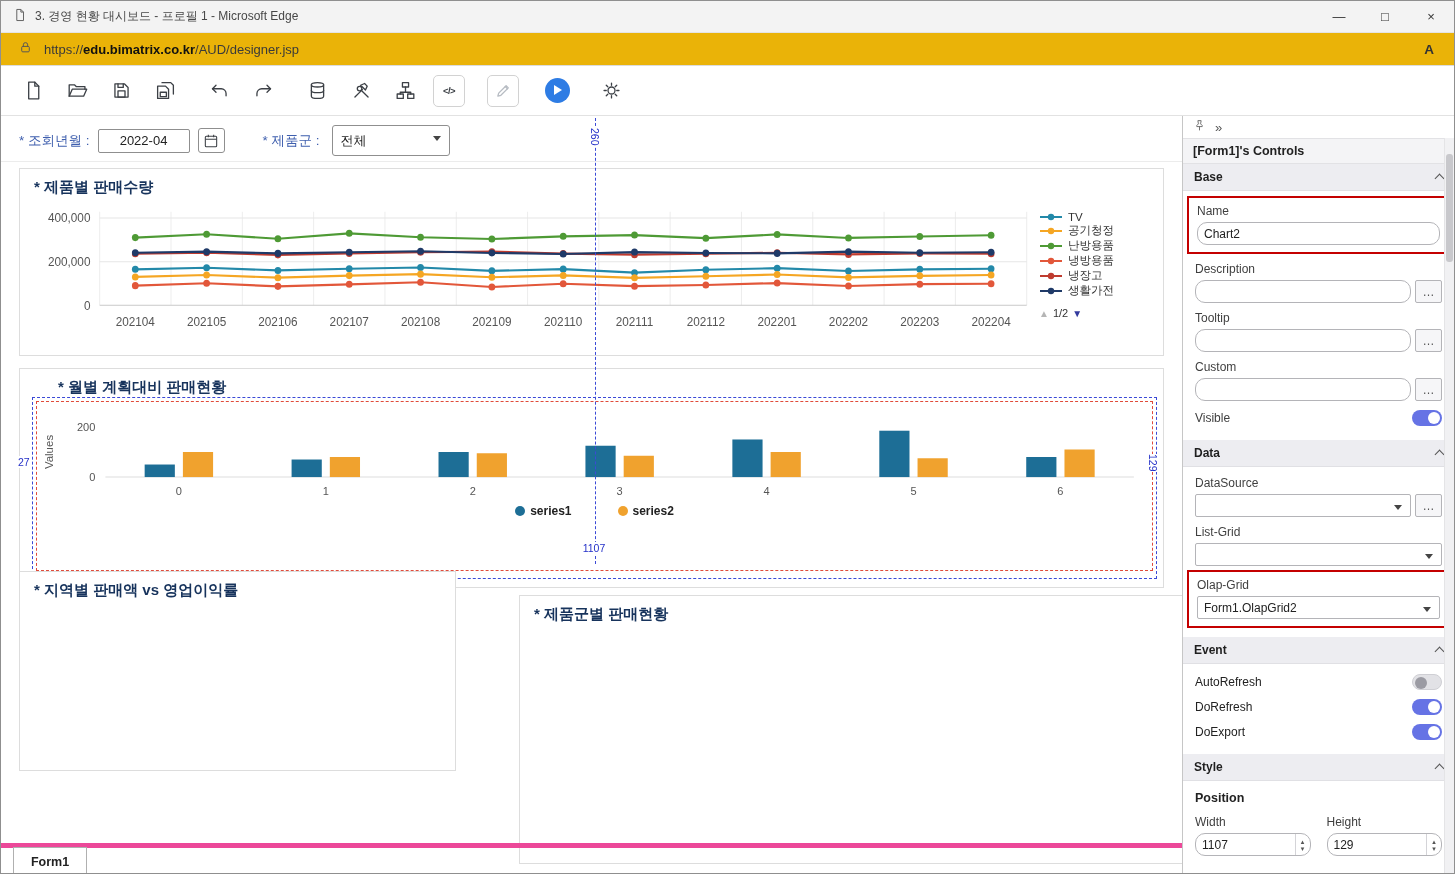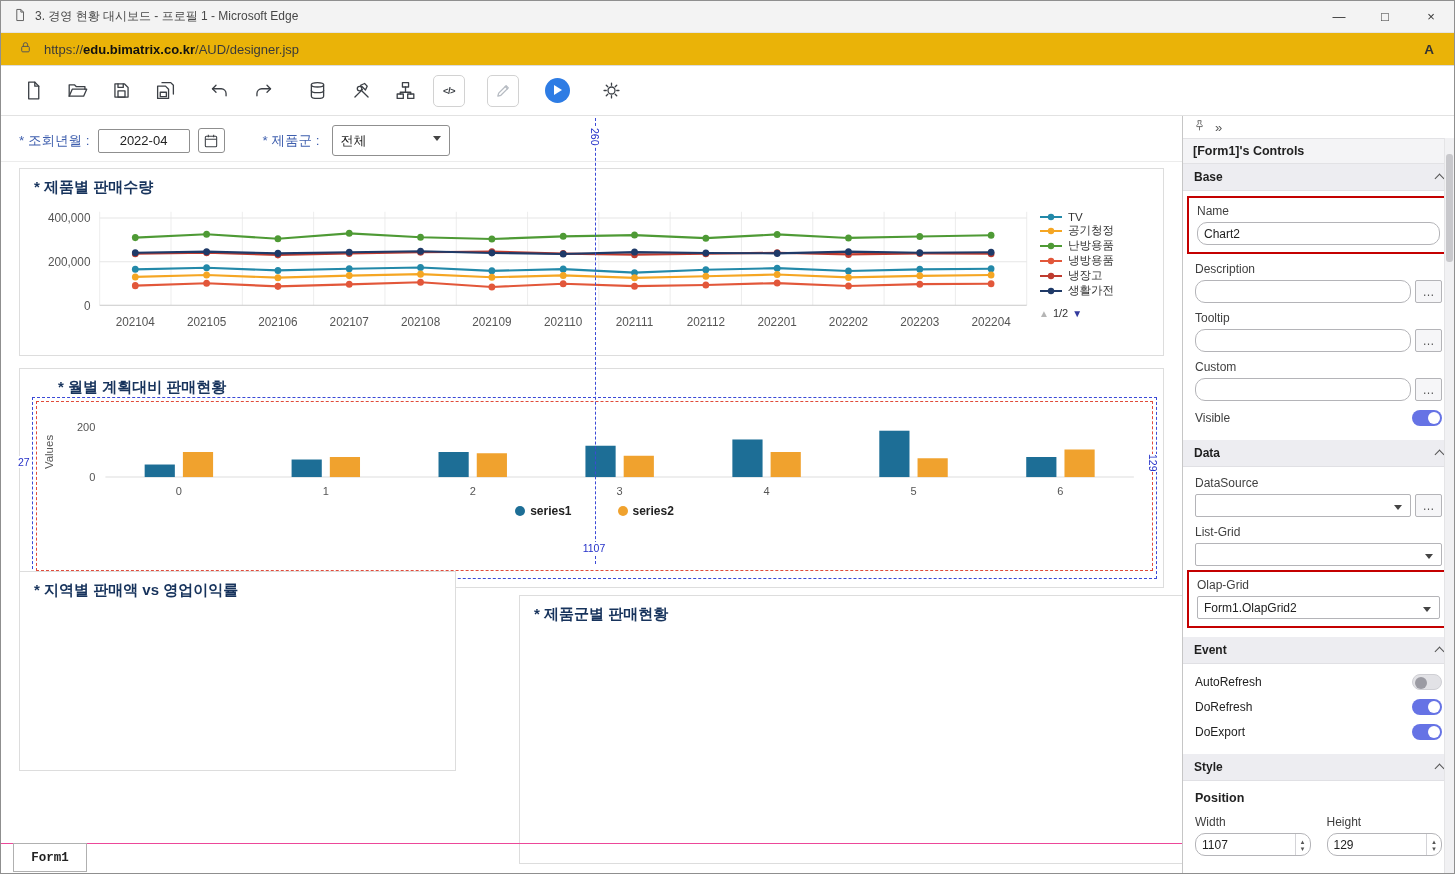--- a/index.html
+++ b/index.html
@@ -79,21 +79,21 @@
   #panel4 { left:477px; top:479px; width:686px; height:269px;margin-left:41px; }
   
   .vguide { position:absolute; left:594px; top:2px; height:446px; border-left:1px dashed #3b49d6; }
   .dim { position:absolute; font-size:10.5px; color:#2430c8; background:#fff; }
   .rot { transform:rotate(90deg); transform-origin:left top; }
   #dim-top { left:600px; top:12px; }
   #dim-left { left:17px; top:340px; }
   #dim-right { left:1158px; top:338px; }
   #dim-bottom { left:553px; top:426px; width:80px; text-align:center; padding:0 4px; }
   
-  .tabstrip { position:absolute; left:0; right:0; bottom:0; height:30px; border-top:1px solid #ec4899;font-family:Liberation Mono, monospace; }
+  .tabstrip { position:absolute; left:0; right:0; bottom:0; height:30px; border-top:5px solid #ec4899; }
   .form-tab { position:absolute; left:12px; top:-1px; width:74px; height:29px;
     border:1px solid #b0b0b0; background:#fff; display:flex; align-items:center; justify-content:center;
     font-size:12.5px; font-weight:bold; color:#222; }
   
   .props { width:272px; border-left:1px solid #c6c6c6; background:#fff; position:relative;
     font-size:12px; flex:0 0 auto; overflow:hidden; }
   .props-head { height:22px; display:flex; align-items:center; gap:9px; padding:0 10px; }
   .props-head svg { width:13px; height:13px; stroke:#555; fill:none; stroke-width:1.5; }
   .collapse-ic { font-size:13px; color:#555; }
   .controls-title { height:26px; background:#f4f4f6; border-top:1px solid #e2e2e5;

